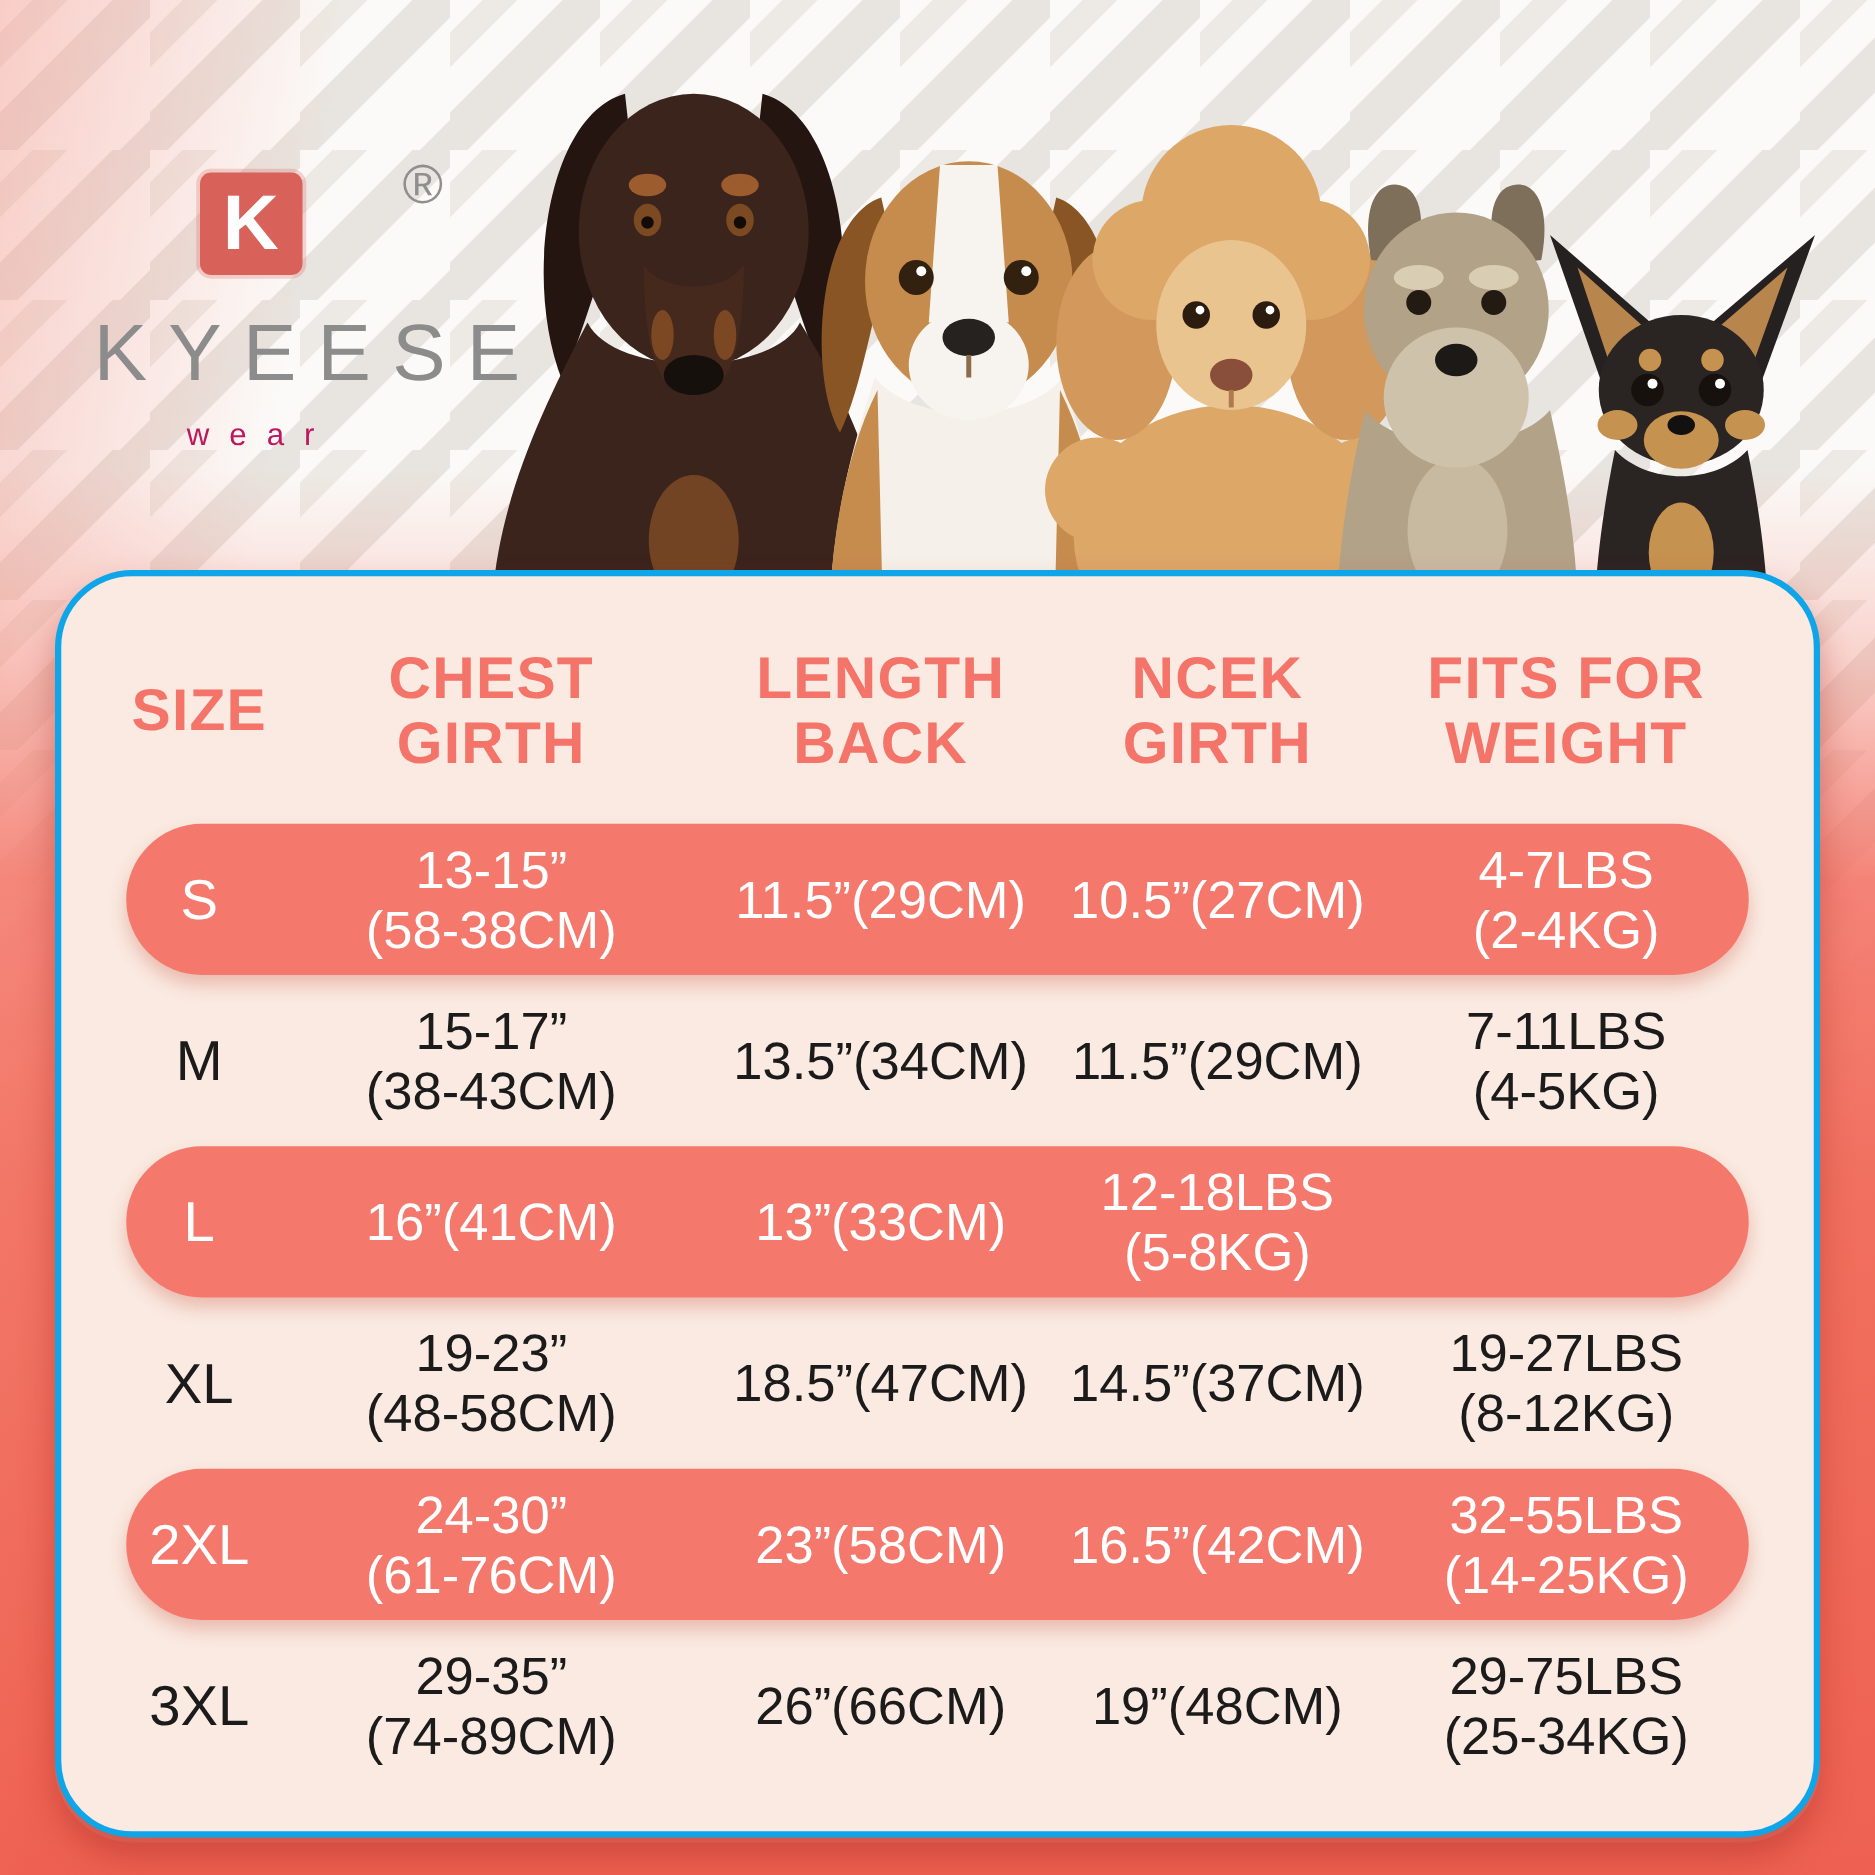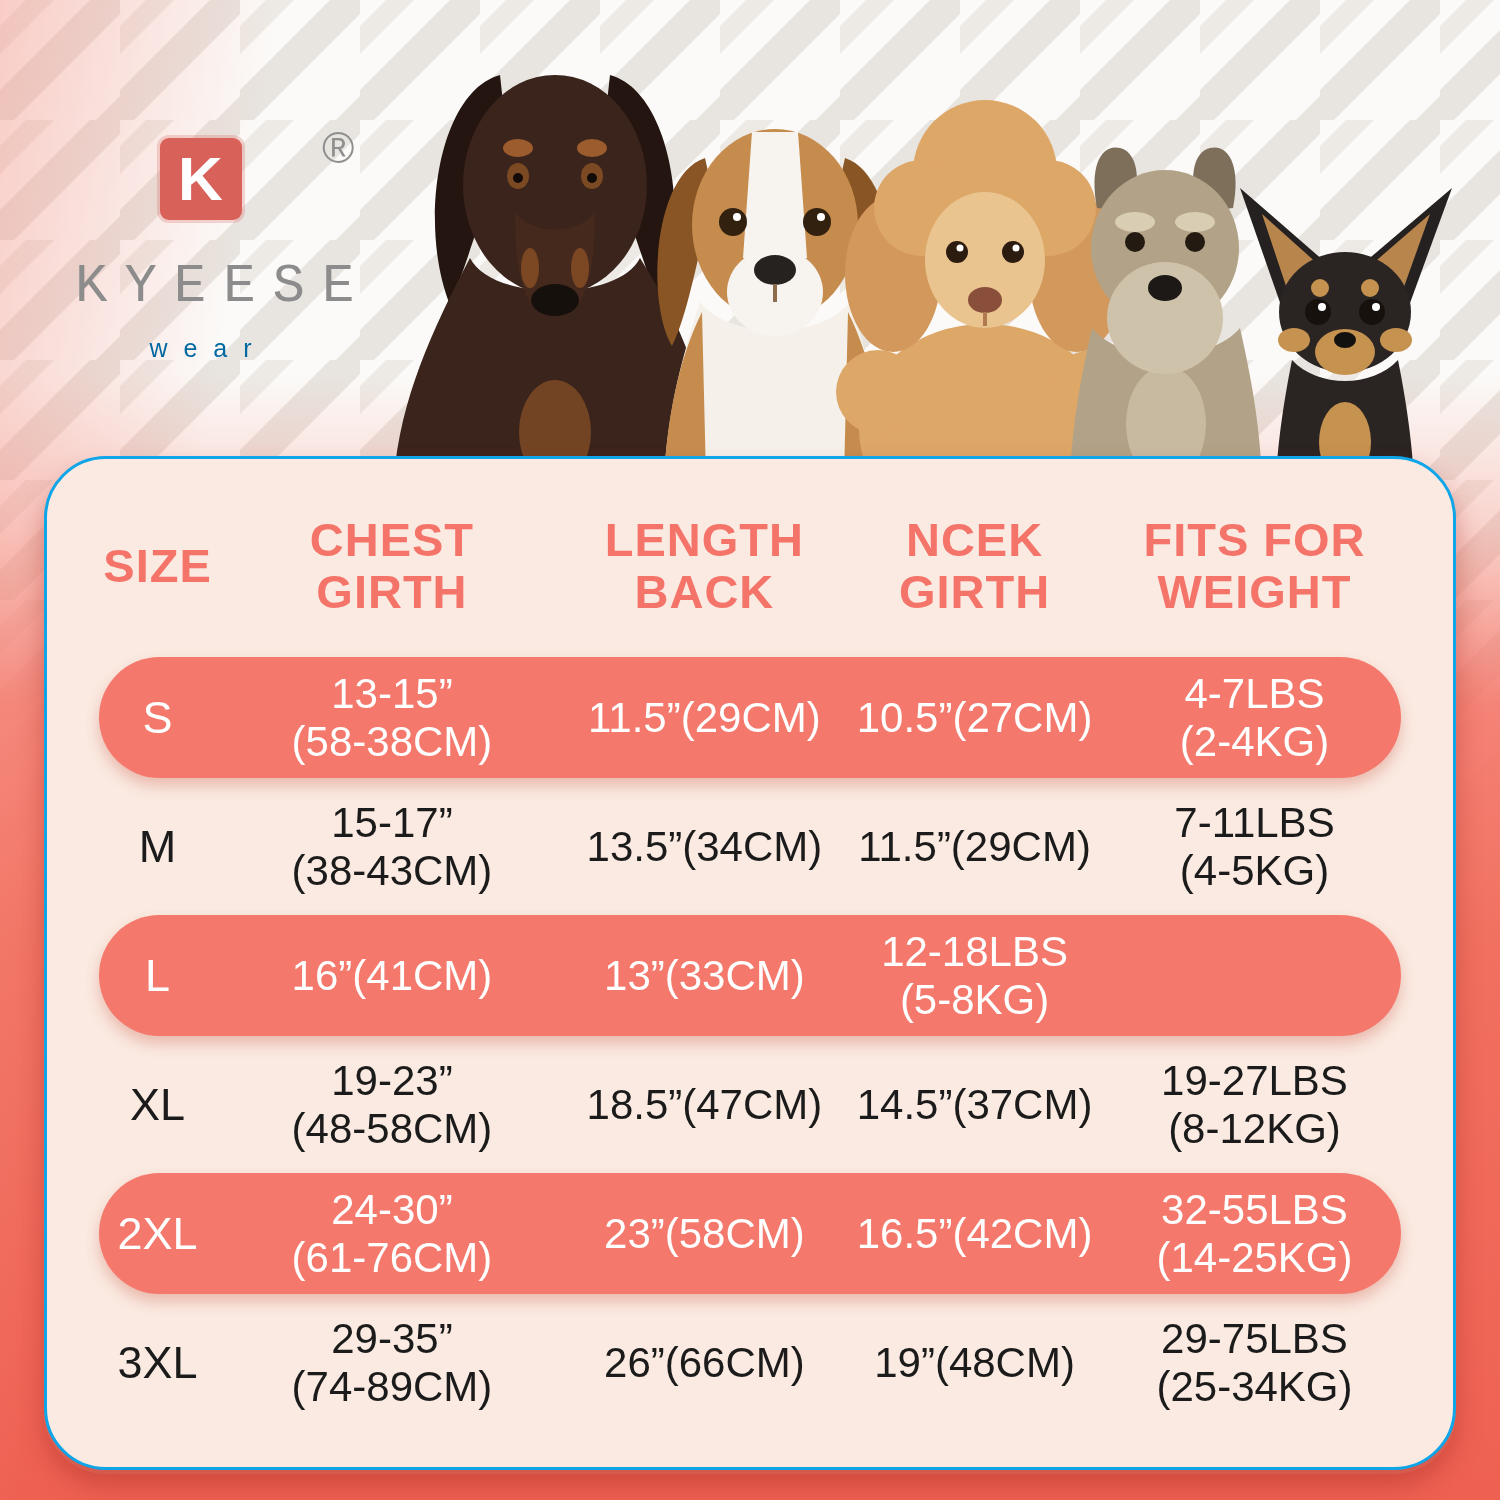--- a/index.html
+++ b/index.html
@@ -27,32 +27,32 @@
   .logo-badge{
     width:82px;height:82px;margin:0 auto;background:#d8615a;border-radius:9px;
     display:flex;align-items:center;justify-content:center;
     box-shadow:0 0 0 3px rgba(216,97,90,.25);
   }
   .logo-badge span{color:#fff;font-size:62px;font-weight:bold;line-height:1;}
   .logo-reg{
     position:absolute;right:-108px;top:-12px;color:#8f8f8f;font-size:44px;line-height:1;
     font-weight:normal;
   }
-  .logo-name{margin-top:40px;color:#8c8c8c;font-size:54px;letter-spacing:17px;
-    text-indent:17px;line-height:1;font-family:Liberation Mono, monospace;}
-  .logo-tagline{margin-top:22px;color:#0369a1;font-size:25px;letter-spacing:16px;
+  .logo-name{margin-top:30px;color:#8c8c8c;font-size:64px;letter-spacing:17px;
+    text-indent:17px;line-height:1;}
+  .logo-tagline{margin-top:22px;color:#be185d;font-size:25px;letter-spacing:16px;
     text-indent:16px;line-height:1;}
 
   
   .dogs{position:absolute;left:0;top:0;z-index:2;}
 
   
   .card{
     position:absolute;left:44px;top:456px;width:1412px;height:1014px;z-index:4;
-    box-sizing:border-box;background:#faeae1;border:3px solid #0ea5e9;border-radius:62px;
+    box-sizing:border-box;background:#faeae1;border:5px solid #0ea5e9;border-radius:62px;
     box-shadow:0 16px 26px rgba(168,44,34,.42), 0 4px 0 rgba(240,132,119,.6);
     padding:28px 52px 24px;
   }
   .grid-cols{display:grid;grid-template-columns:9% 27% 21% 20.5% 22.5%;}
   .thead{
     height:158px;align-items:center;text-align:center;
     color:#f4746a;font-weight:bold;font-size:47px;line-height:1.1;letter-spacing:1px;
   }
   .th span{display:block;}
   .tbody{display:flex;flex-direction:column;gap:8px;margin-top:12px;}

